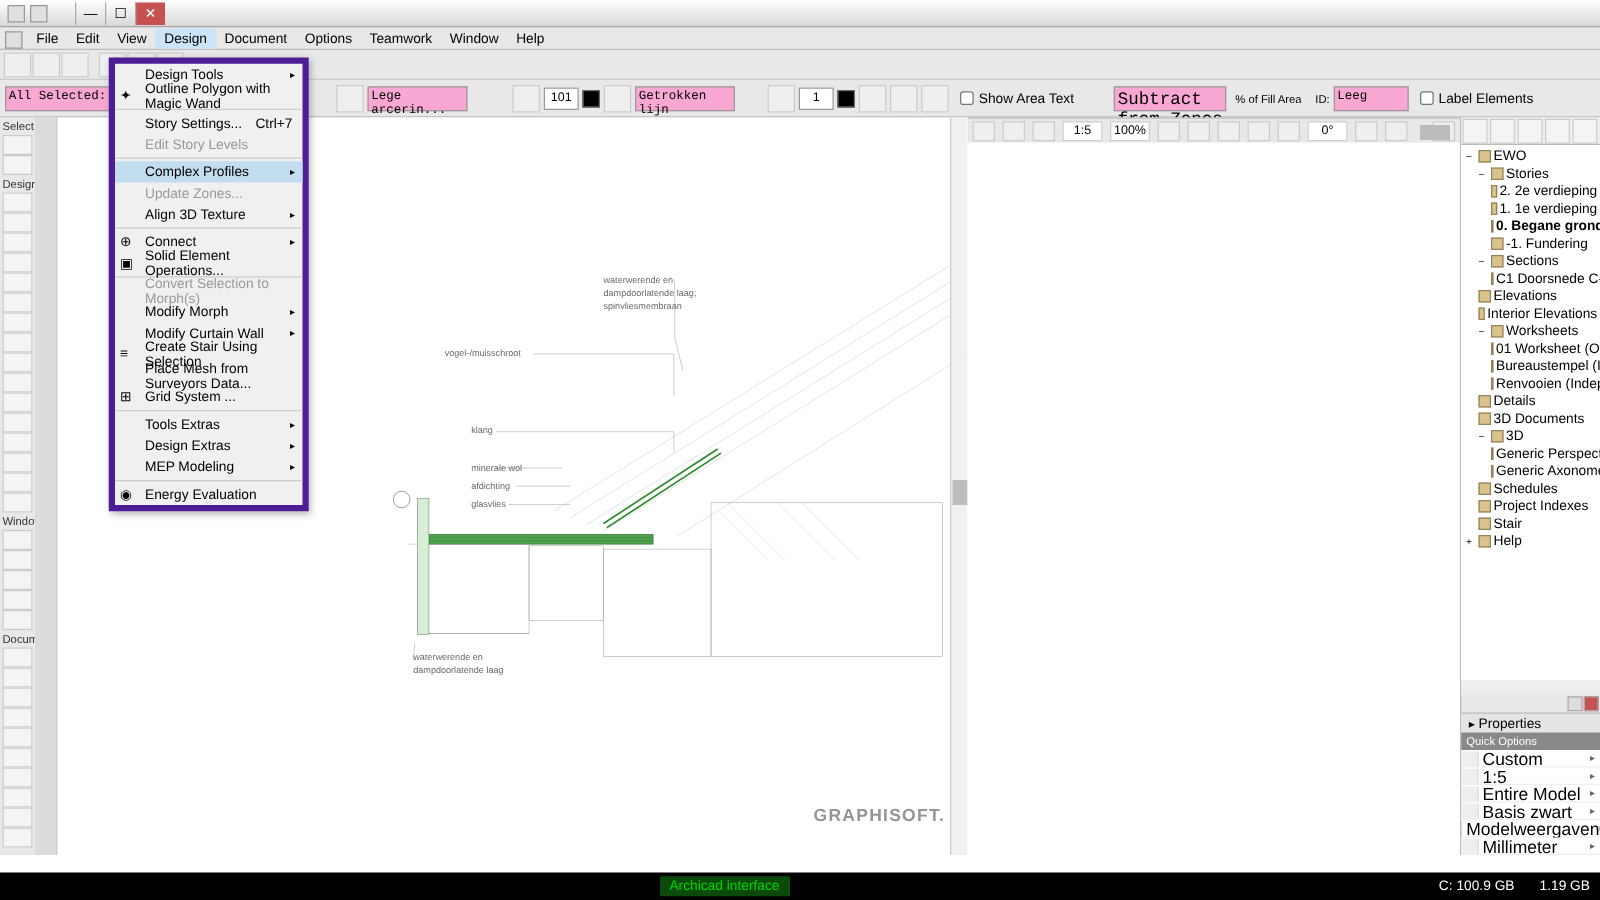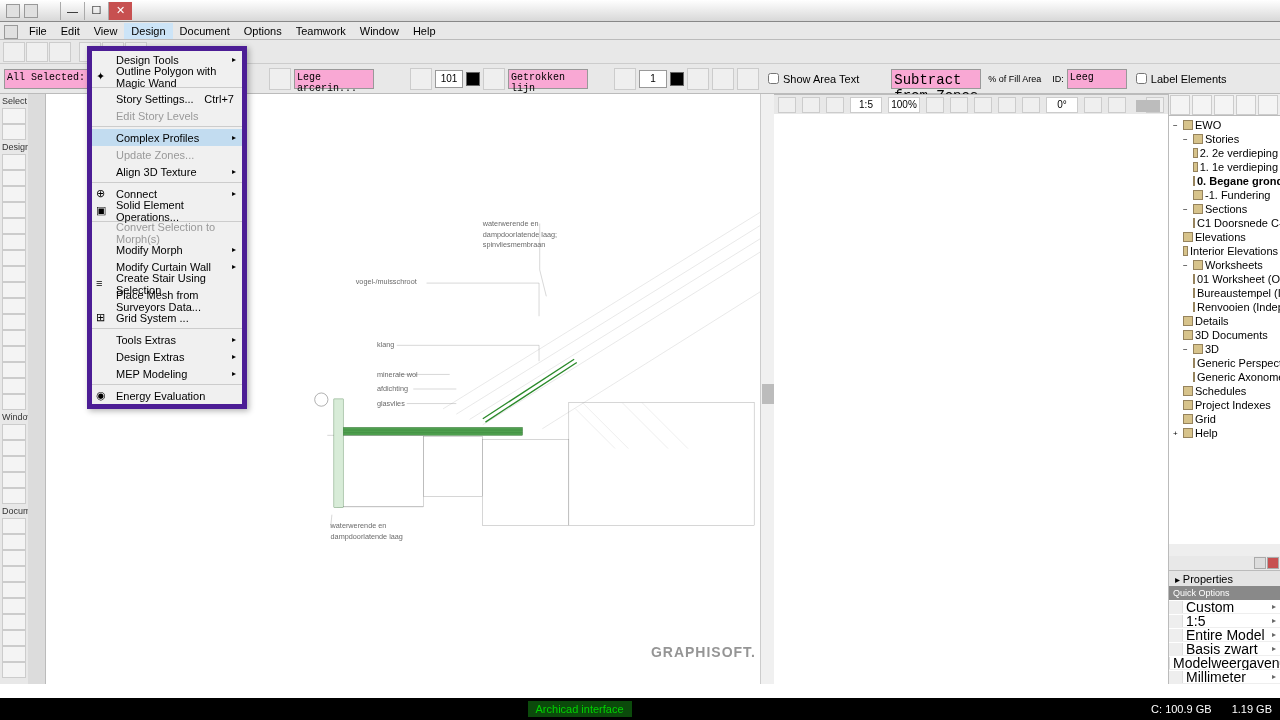--- a/index.html
+++ b/index.html
@@ -396,21 +396,21 @@
       <div class="node indent1">
           <span class="ic"></span>
           <span>Schedules</span>
         </div>
       <div class="node indent1">
           <span class="ic"></span>
           <span>Project Indexes</span>
         </div>
       <div class="node indent1">
           <span class="ic"></span>
-          <span>Grid</span>
+          <span>Stair</span>
         </div>
       <div class="node">
           <span class="tw">+</span>
           <span class="ic"></span>
           <span>Help</span>
         </div>
     </div>
     <div class="hscroll2"></div>
     <div class="corner-btns">
         <div class="cbtn"></div>

